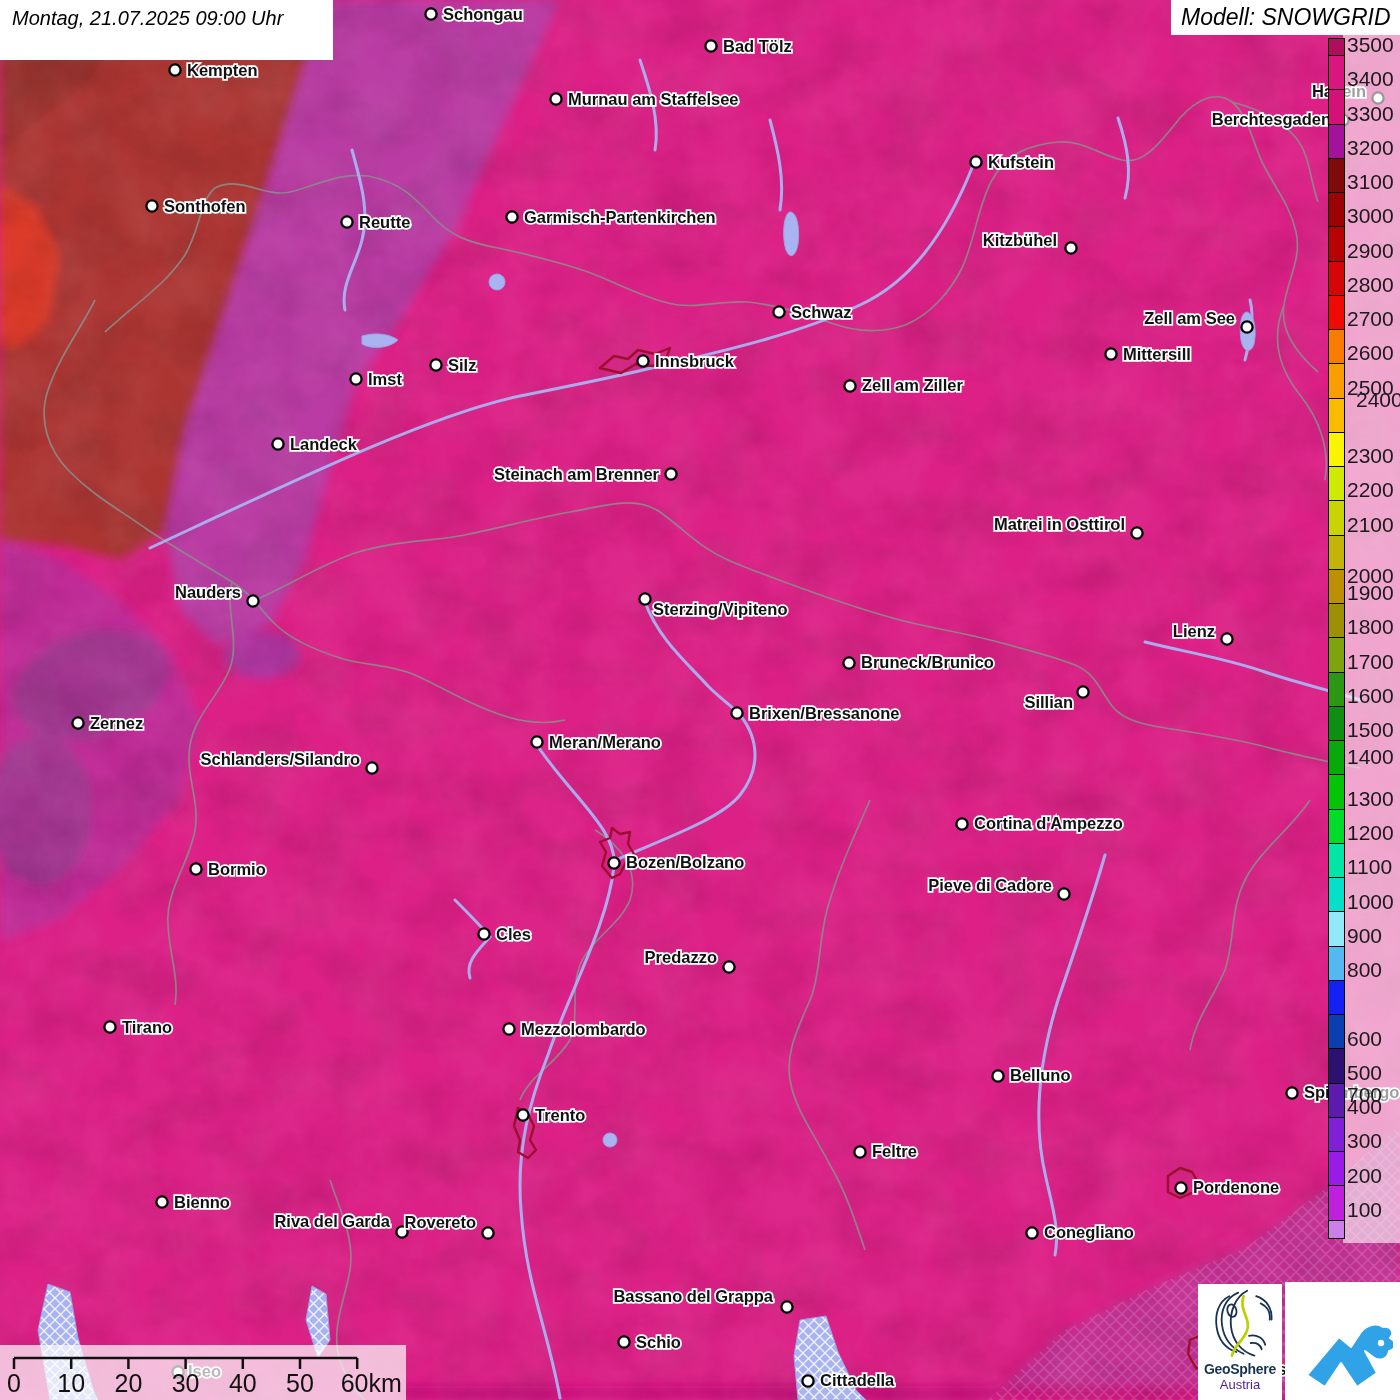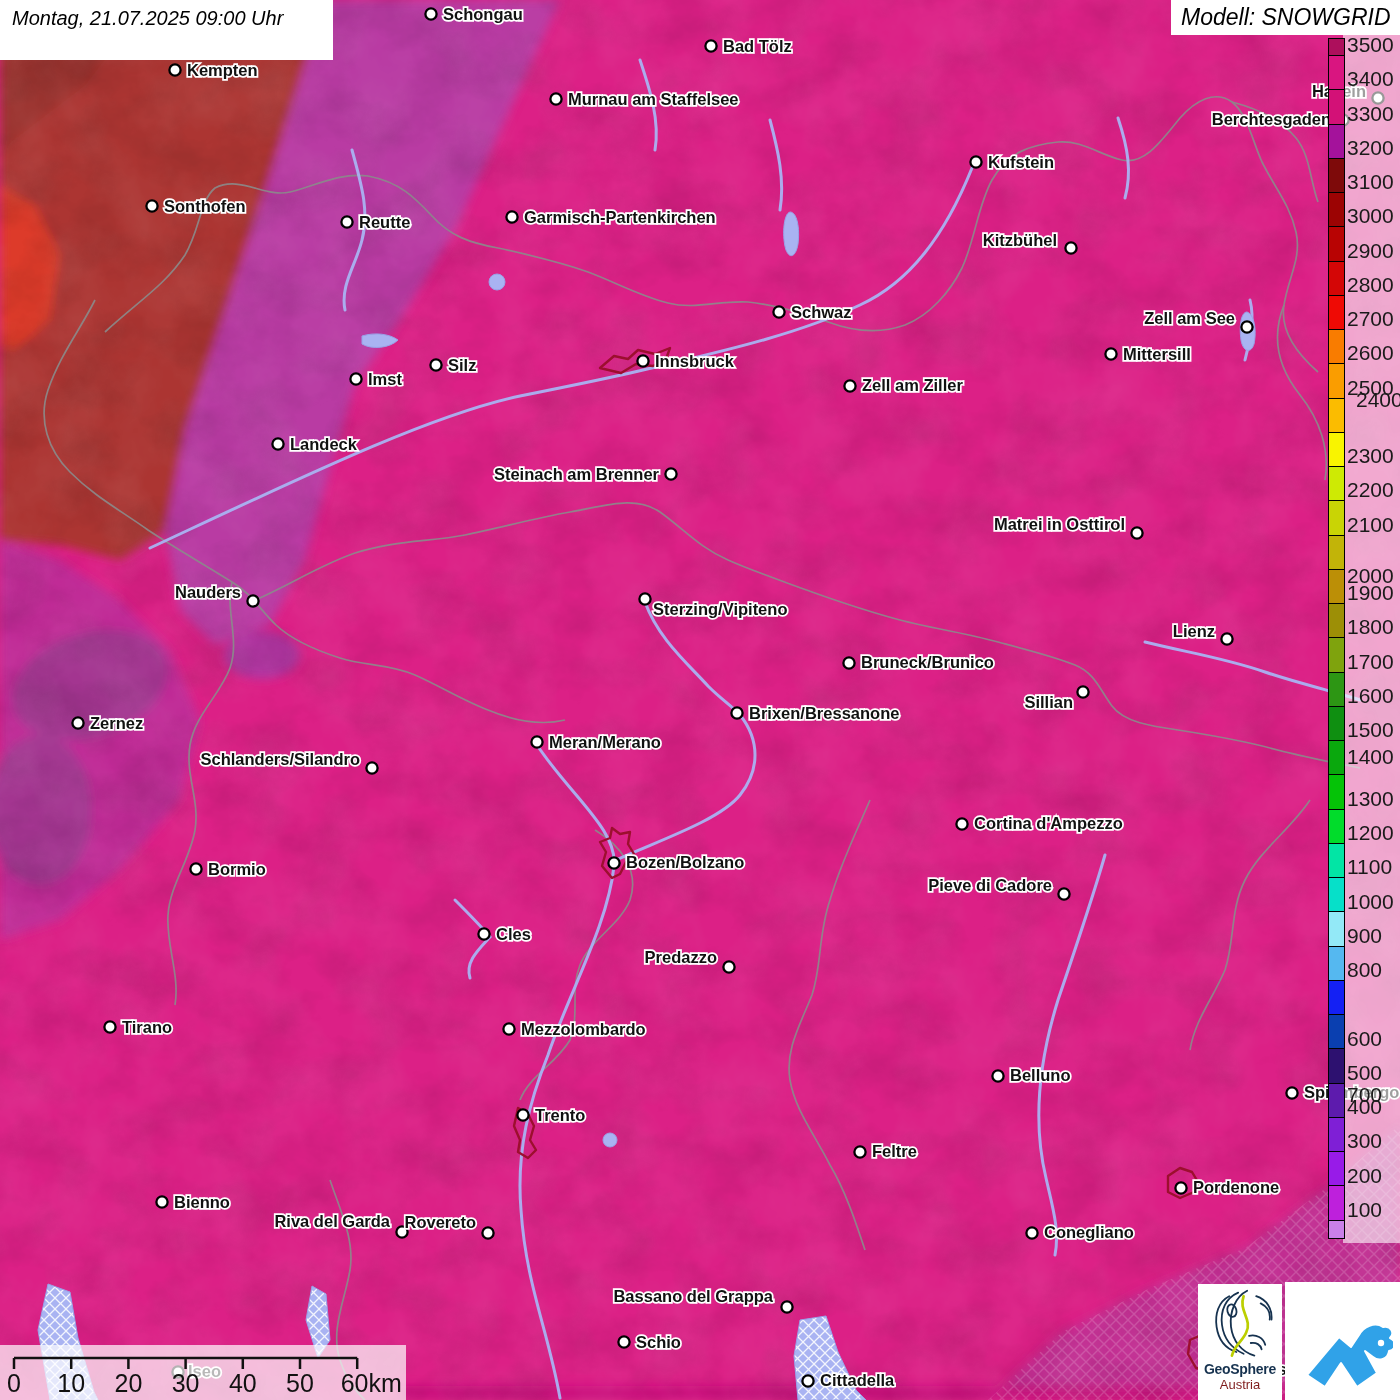--- a/index.html
+++ b/index.html
@@ -32,21 +32,21 @@
   .cb-lab{position:absolute;left:0;height:24px;line-height:24px;font-size:21px;color:#1a1a1a;}
 
   
   .scalebox{position:absolute;left:0;top:1345px;width:406px;height:55px;
             background:rgba(255,255,255,0.70);z-index:25;}
 
   
   .geo-box{position:absolute;left:1198px;top:1284px;width:84px;height:124px;background:#fff;
            z-index:26;display:flex;flex-direction:column;align-items:center;padding-top:4px;box-sizing:border-box;}
   .geo-name{font-size:14px;font-weight:bold;color:#16324F;letter-spacing:-0.3px;line-height:15px;}
-  .geo-country{font-size:13px;color:#7f1d1d;line-height:15px;}
+  .geo-country{font-size:13px;color:#4c1d95;line-height:15px;}
   .blue-box{position:absolute;left:1285px;top:1282px;width:115px;height:118px;background:#fff;
             z-index:26;display:flex;align-items:center;justify-content:center;}
 </style>
 </head>
 <body>
 
 <svg id="stage" viewBox="0 0 1400 1400" xmlns="http://www.w3.org/2000/svg">
   <defs>
     <pattern id="lakehatch" width="11" height="11" patternUnits="userSpaceOnUse">
       <rect width="11" height="11" fill="#A9B3F2"></rect>

